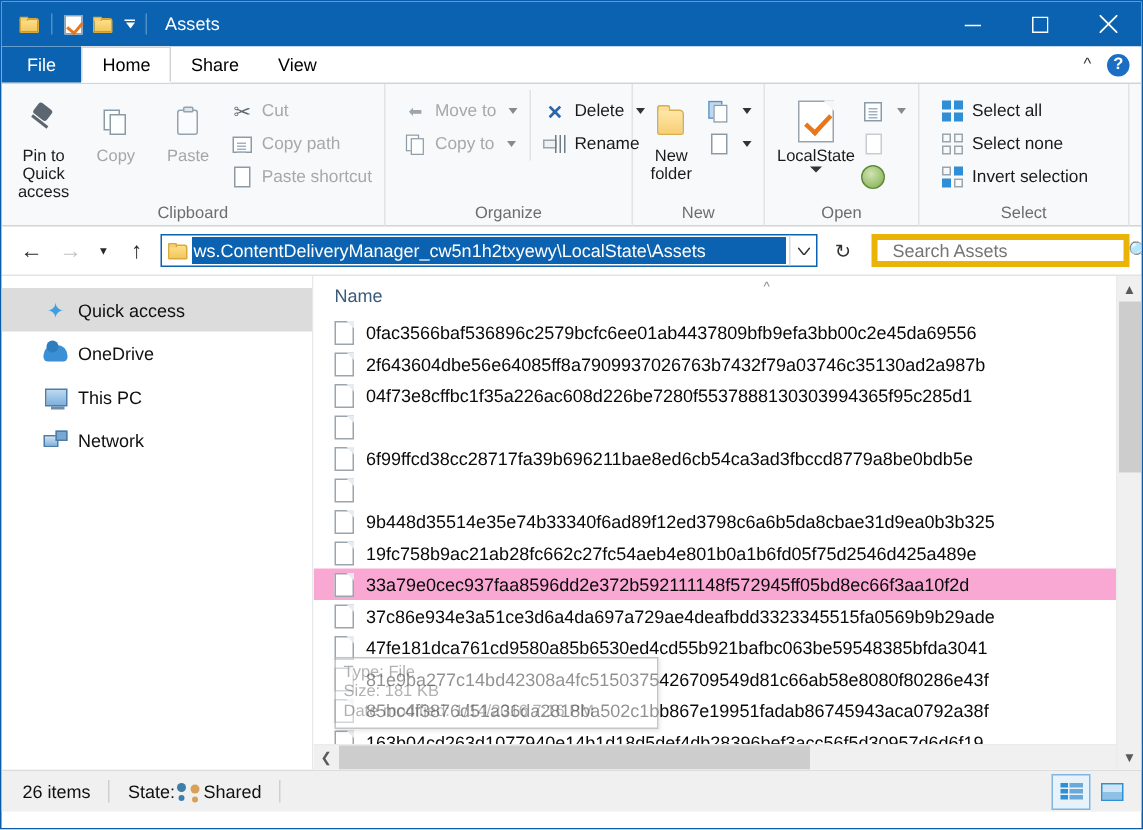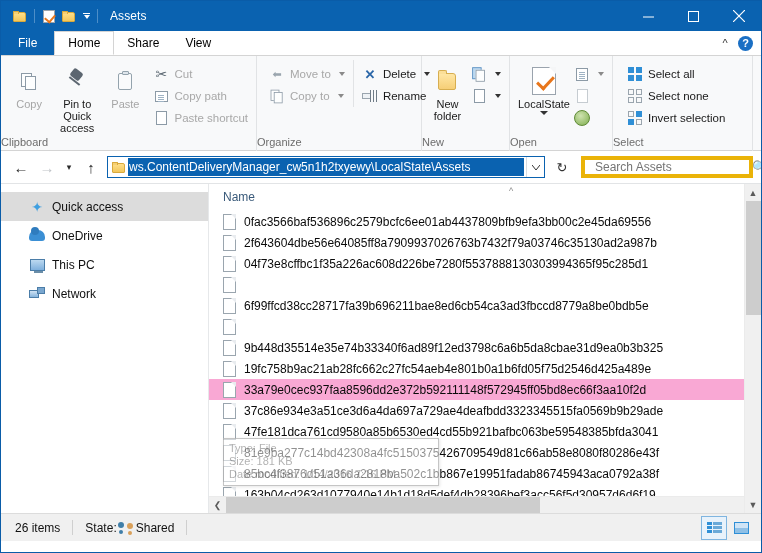--- a/index.html
+++ b/index.html
@@ -217,21 +217,21 @@
     border-right: 1px solid #e1e3e5;
   }
   .rgroup-body {
     flex: 1;
     display: flex;
     align-items: flex-start;
     padding: 4px 4px 0 4px;
   }
   .rgroup-label {
     height: 16px;
-    text-align: left;
+    text-align: center;
     font-size: 11px;
     color: #6d6d6d;
     line-height: 14px;
   }
   .big-btn {
     width: 62px;
     display: flex;
     flex-direction: column;
     align-items: center;
     padding-top: 4px;
@@ -877,35 +877,35 @@
     <div class="tabbar-right">
       <div class="chev-up">^</div>
       <div class="help-icon">?</div>
     </div>
   </div>
 
   <div class="ribbon">
 
     <div class="rgroup" style="width:256px">
       <div class="rgroup-body">
+        <div class="big-btn">
+          <span class="bico">
+              <span class="ic-pin"></span>
+            </span>
+          <span>Pin to Quick</span>
+          <span>access</span>
+        </div>
         <div class="big-btn dim">
           <span class="bico">
               <span class="ic-copy">
                 <span class="d1"></span>
                 <span class="d2"></span>
               </span>
             </span>
           <span>Copy</span>
-        </div>
-        <div class="big-btn">
-          <span class="bico">
-              <span class="ic-pin"></span>
-            </span>
-          <span>Pin to Quick</span>
-          <span>access</span>
         </div>
         <div class="big-btn dim">
           <span class="bico">
               <span class="ic-clip"></span>
             </span>
           <span>Paste</span>
         </div>
         <div class="small-col">
           <div class="small-btn dim">
             <span class="sico ic-scissors">✂</span>

